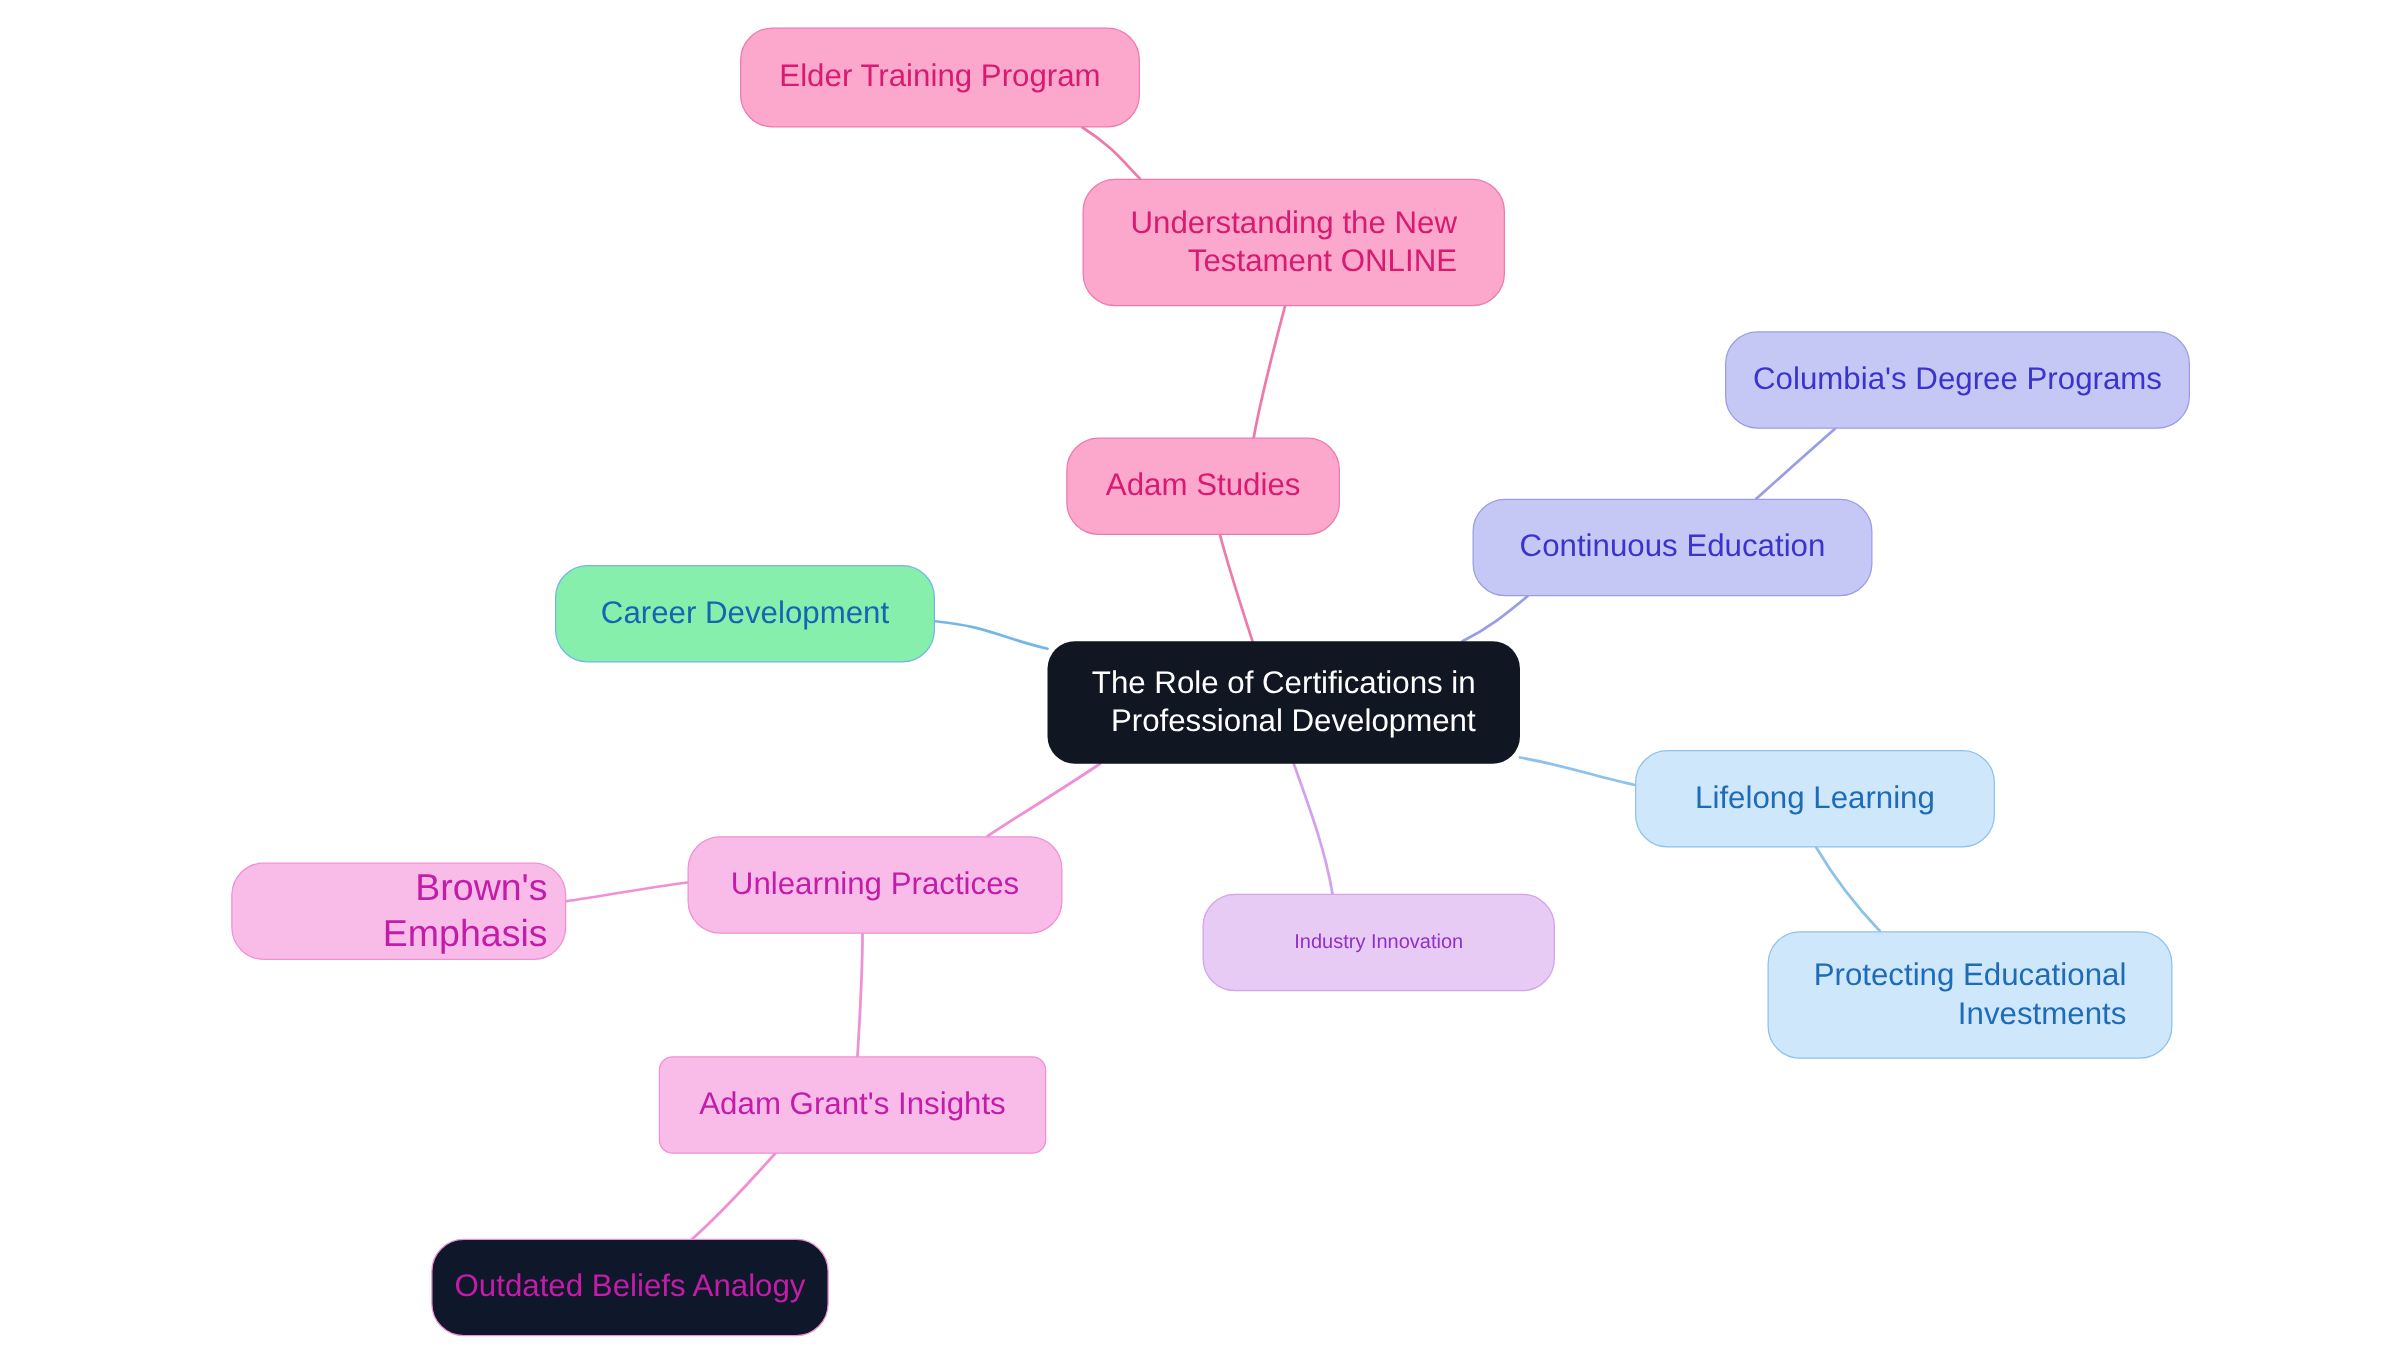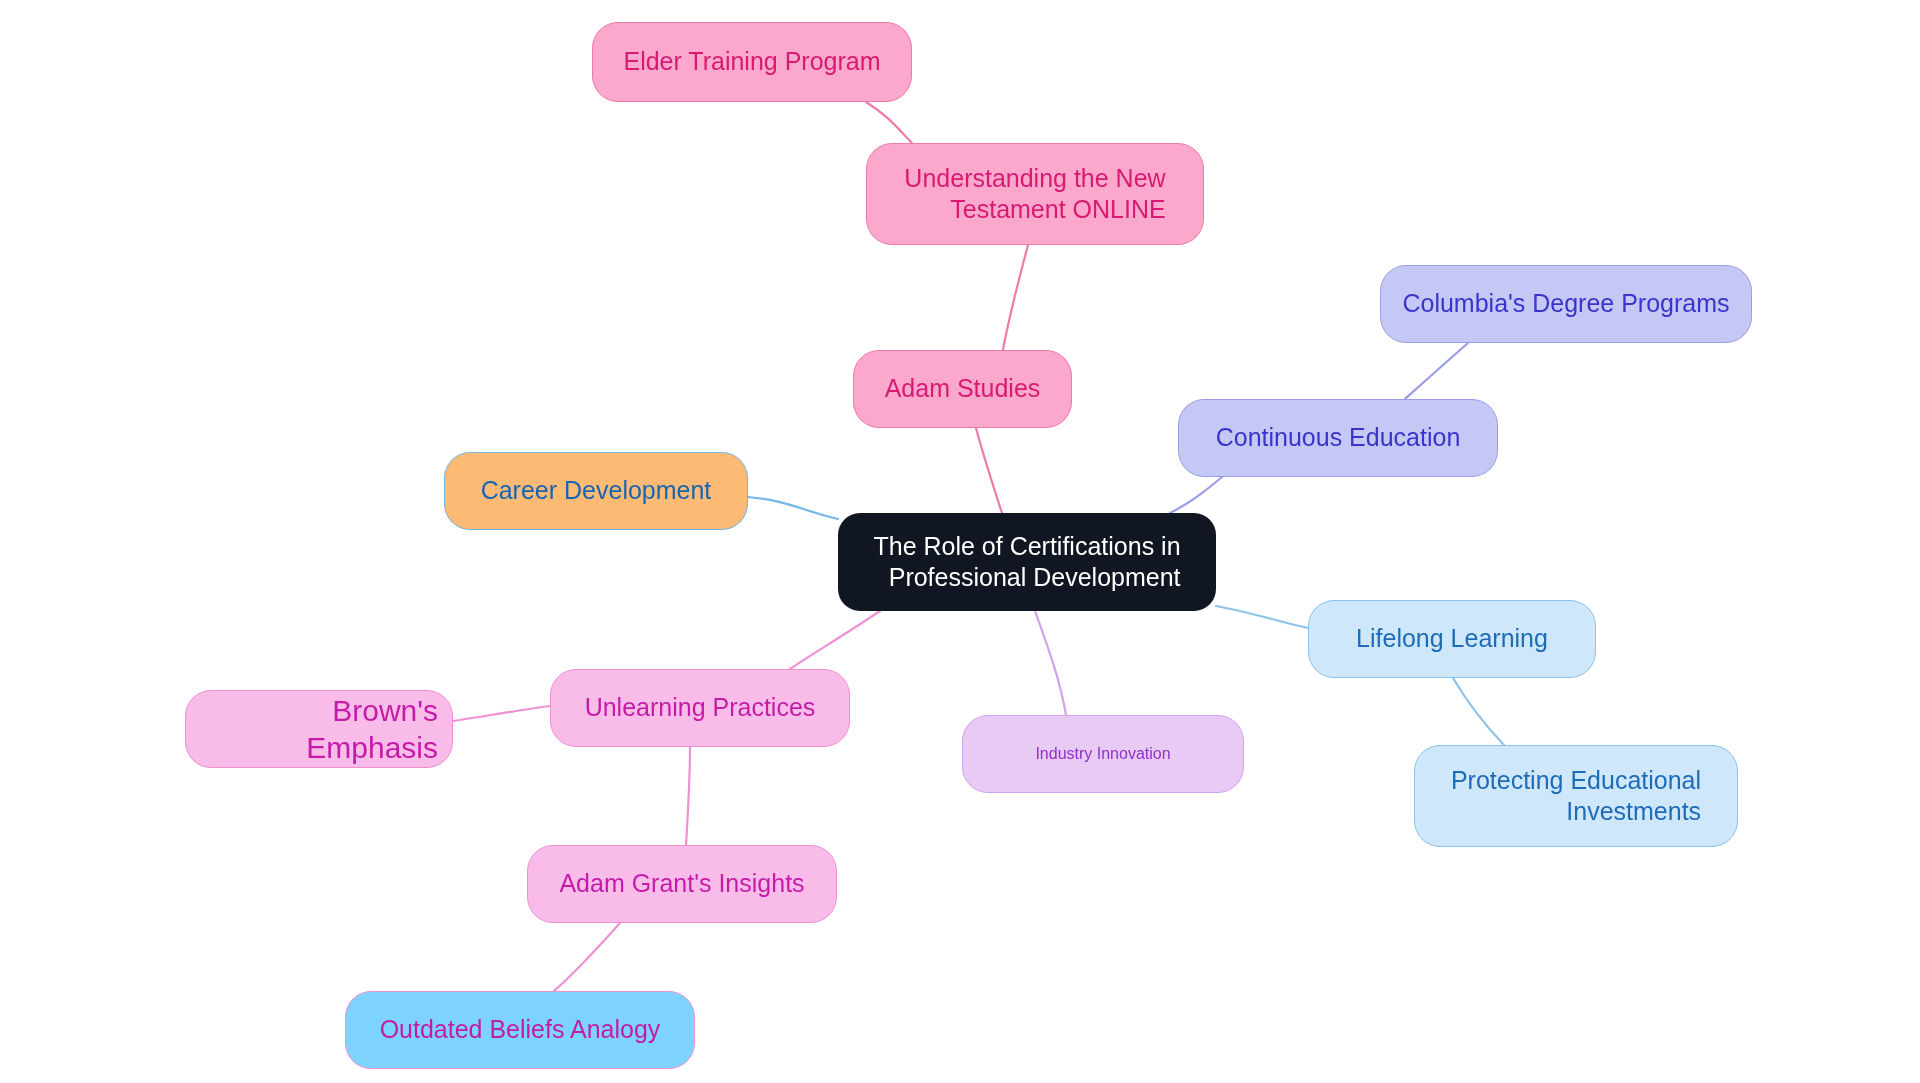--- a/index.html
+++ b/index.html
@@ -61,29 +61,29 @@
       <path d="M 1453 678 C 1466 700 1484 724 1504 745" stroke="#8DC2EA" stroke-width="2.2" fill="none" stroke-linecap="round"></path>
       <path d="M 1035 611 C 1049 650 1060 680 1066 715" stroke="#D3A2EC" stroke-width="2.2" fill="none" stroke-linecap="round"></path>
       <path d="M 880 611 C 846 634 812 654 790 669" stroke="#F090D4" stroke-width="2.2" fill="none" stroke-linecap="round"></path>
       <path d="M 550 706 C 520 710 486 716 453 721" stroke="#F090D4" stroke-width="2.2" fill="none" stroke-linecap="round"></path>
       <path d="M 690 747 C 690 780 688 812 686 845" stroke="#F090D4" stroke-width="2.2" fill="none" stroke-linecap="round"></path>
       <path d="M 620 923 C 600 945 580 968 554 991" stroke="#F090D4" stroke-width="2.2" fill="none" stroke-linecap="round"></path>
     </svg>
   <div id="node-layer">
       <div class="node root" style="left: 838px; top: 513px; width: 378px; height: 98px; background: rgb(16, 22, 34); color: rgb(255, 255, 255); border-color: rgb(16, 22, 34); font-size: 25px;"><span>The Role of Certifications in
 Professional Development</span></div>
-      <div class="node" style="left: 444px; top: 452px; width: 304px; height: 78px; background: #fdba74; color: rgb(21, 101, 179); border-color: rgb(116, 182, 232); font-size: 25px;"><span>Career Development</span></div>
+      <div class="node" style="left: 444px; top: 452px; width: 304px; height: 78px; background: #86efac; color: rgb(21, 101, 179); border-color: rgb(116, 182, 232); font-size: 25px;"><span>Career Development</span></div>
       <div class="node" style="left: 853px; top: 350px; width: 219px; height: 78px; background: rgb(251, 168, 204); color: rgb(217, 26, 114); border-color: rgb(238, 121, 172); font-size: 25px;"><span>Adam Studies</span></div>
       <div class="node" style="left: 866px; top: 143px; width: 338px; height: 102px; background: rgb(251, 168, 204); color: rgb(217, 26, 114); border-color: rgb(238, 121, 172); font-size: 25px;"><span>Understanding the New
 Testament ONLINE</span></div>
       <div class="node" style="left: 592px; top: 22px; width: 320px; height: 80px; background: rgb(251, 168, 204); color: rgb(217, 26, 114); border-color: rgb(238, 121, 172); font-size: 25px;"><span>Elder Training Program</span></div>
       <div class="node" style="left: 1178px; top: 399px; width: 320px; height: 78px; background: rgb(197, 200, 245); color: rgb(58, 52, 204); border-color: rgb(154, 157, 230); font-size: 25px;"><span>Continuous Education</span></div>
       <div class="node" style="left: 1380px; top: 265px; width: 372px; height: 78px; background: rgb(197, 200, 245); color: rgb(58, 52, 204); border-color: rgb(154, 157, 230); font-size: 25px;"><span>Columbia's Degree Programs</span></div>
       <div class="node" style="left: 1308px; top: 600px; width: 288px; height: 78px; background: rgb(207, 231, 251); color: rgb(30, 107, 184); border-color: rgb(141, 194, 234); font-size: 25px;"><span>Lifelong Learning</span></div>
       <div class="node" style="left: 1414px; top: 745px; width: 324px; height: 102px; background: rgb(207, 231, 251); color: rgb(30, 107, 184); border-color: rgb(141, 194, 234); font-size: 25px;"><span>Protecting Educational
 Investments</span></div>
       <div class="node" style="left: 962px; top: 715px; width: 282px; height: 78px; background: rgb(232, 203, 245); color: rgb(144, 48, 199); border-color: rgb(211, 162, 236); font-size: 16px;"><span>Industry Innovation</span></div>
       <div class="node" style="left: 550px; top: 669px; width: 300px; height: 78px; background: rgb(249, 188, 232); color: rgb(196, 28, 168); border-color: rgb(240, 144, 212); font-size: 25px;"><span>Unlearning Practices</span></div>
       <div class="node" style="left: 185px; top: 690px; width: 268px; height: 78px; background: rgb(249, 188, 232); color: rgb(196, 28, 168); border-color: rgb(240, 144, 212); font-size: 30px;"><span>Brown's Emphasis</span></div>
-      <div class="node" style="left: 527px; top: 845px; width: 310px; height: 78px; background: rgb(249, 188, 232); color: rgb(196, 28, 168); border-color: rgb(240, 144, 212); font-size: 25px;"><span>Adam Grant's Insights</span></div>
-      <div class="node" style="left: 345px; top: 991px; width: 350px; height: 78px; background: #7dd3fc; color: rgb(196, 28, 168); border-color: rgb(240, 144, 212); font-size: 25px;"><span>Outdated Beliefs Analogy</span></div>
+      <div class="node" style="left: 527px; top: 845px; width: 310px; height: 78px; background: rgb(249, 188, 232); color: rgb(196, 28, 168); border-color: rgb(240, 144, 212); font-size: 25px; border-radius: 11px;"><span>Adam Grant's Insights</span></div>
+      <div class="node" style="left: 345px; top: 991px; width: 318px; height: 78px; background: #0f172a; color: rgb(196, 28, 168); border-color: rgb(240, 144, 212); font-size: 25px;"><span>Outdated Beliefs Analogy</span></div>
     </div>
 </div>
 
 </body></html>

